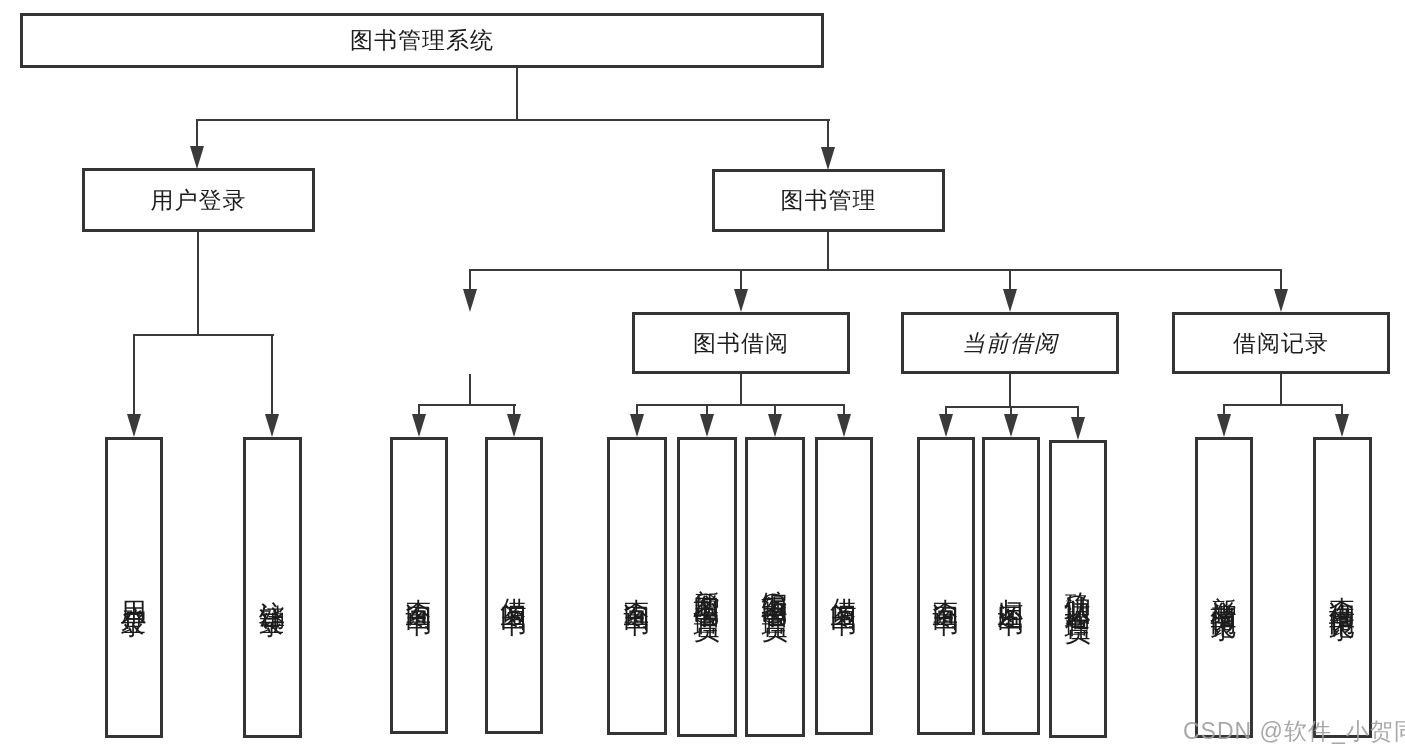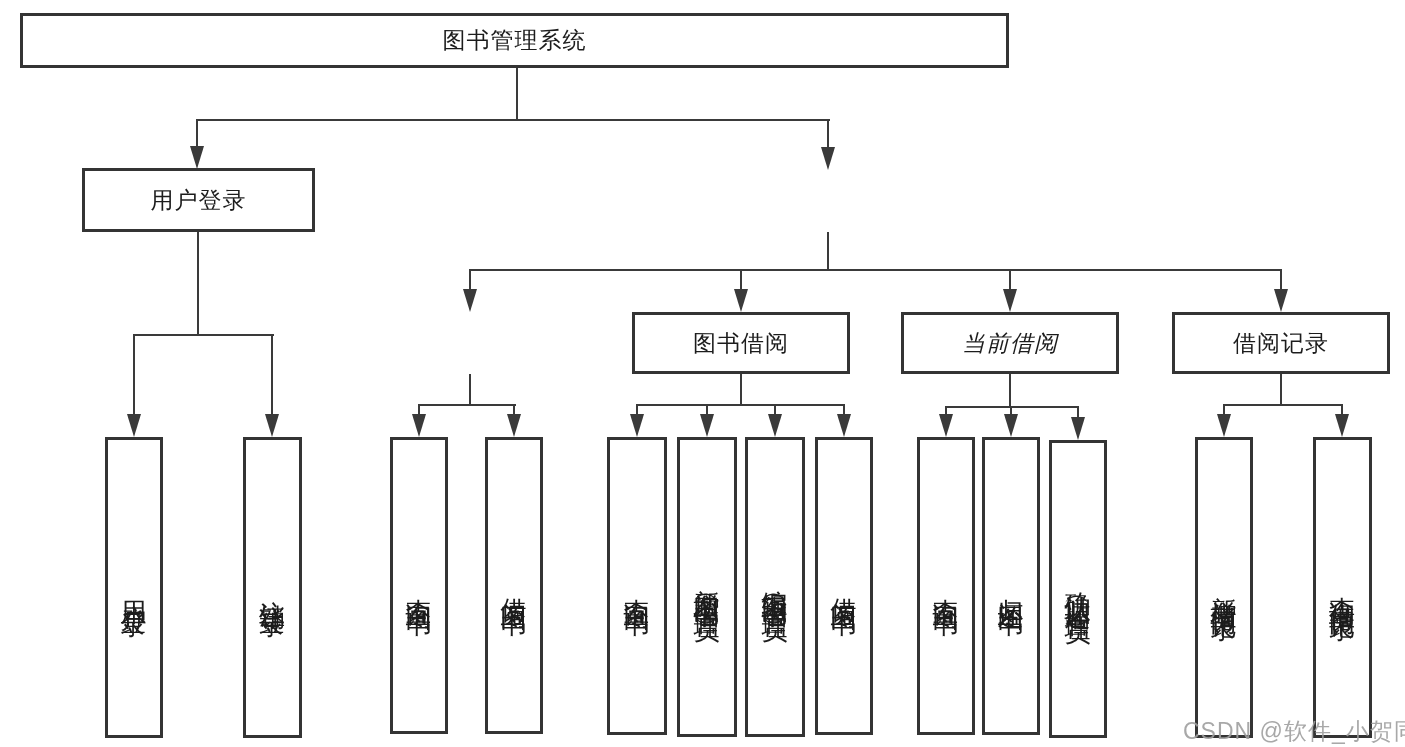--- a/index.html
+++ b/index.html
@@ -89,28 +89,31 @@
   <div class="line" style="left:1077px; top:406px; width:2px; height:12px;"></div>
   <div class="arrow" style="left:1071px; top:417px;"></div>
 
   <div class="line" style="left:1280px; top:374px; width:2px; height:32px;"></div>
   <div class="line" style="left:1223px; top:404px; width:120px; height:2px;"></div>
   <div class="line" style="left:1223px; top:404px; width:2px; height:12px;"></div>
   <div class="arrow" style="left:1217px; top:414px;"></div>
   <div class="line" style="left:1341px; top:404px; width:2px; height:12px;"></div>
   <div class="arrow" style="left:1335px; top:414px;"></div>
 
-  <div class="box" style="left:20px; top:13px; width:989px; height:55px;">
+  <div class="box" style="left:20px; top:13px; width:804px; height:55px;">
     <span>图书管理系统</span>
   </div>
 
   <div class="box" style="left:82px; top:168px; width:233px; height:64px;">
     <span>用户登录</span>
   </div>
 
+  <div class="box" style="left:712px; top:169px; width:233px; height:63px;">
+    <span>图书管理</span>
+  </div>
 
 
   <div class="box" style="left:632px; top:312px; width:218px; height:62px;">
     <span>图书借阅</span>
   </div>
 
   <div class="box" style="left:901px; top:312px; width:218px; height:62px;font-style:italic;">
     <span>当前借阅</span>
   </div>
 

